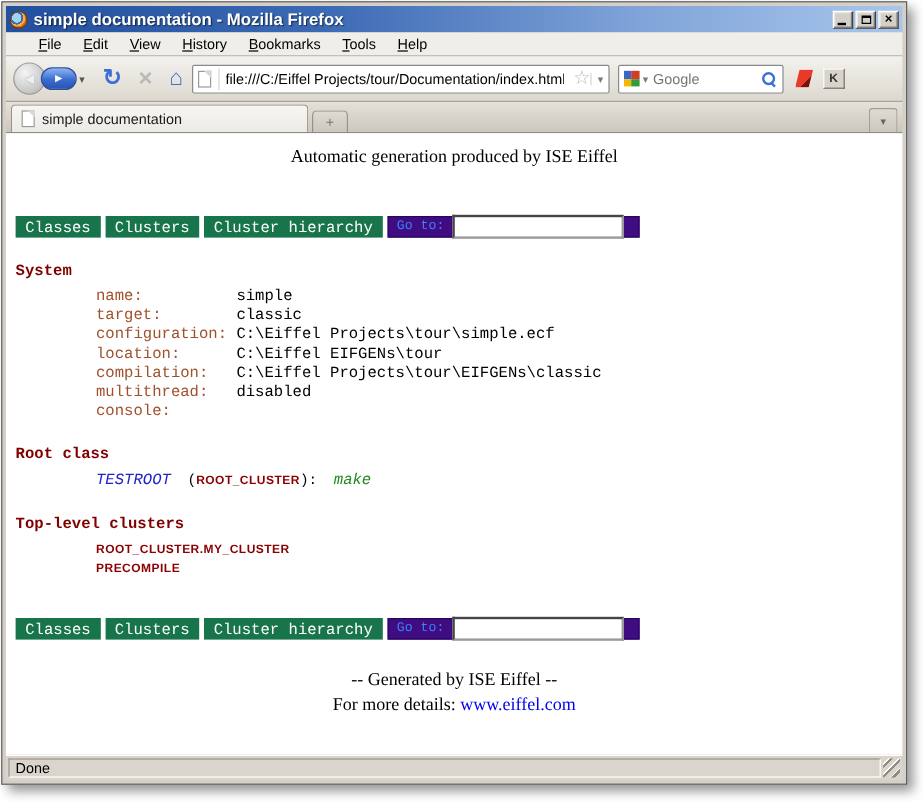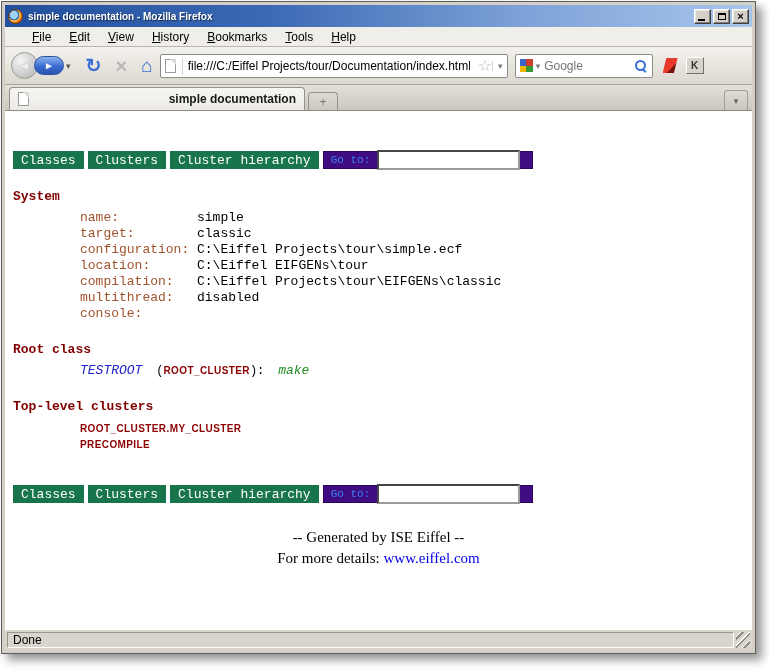--- a/index.html
+++ b/index.html
@@ -17,21 +17,21 @@
   
   .titlebar {
     height:22px; flex:0 0 22px; display:flex; align-items:center; padding:0 3px;
     background:linear-gradient(to right,#23509e 0%,#3b69b4 35%,#7fa3d8 70%,#a8c6ec 100%);
   }
   .fx-icon {
     width:15px; height:15px; border-radius:50%; margin-right:5px; flex:0 0 15px;
     background:radial-gradient(circle at 38% 38%, #9fd4f5 0 34%, #3b6fb2 35% 48%, #f9b23c 49% 62%, #e46b12 63% 100%);
     border:1px solid #7c3d05;
   }
-  .win-title { color:#fff; font-weight:bold; font-size:10px; text-shadow:1px 1px 1px rgba(0,0,0,.55); white-space:nowrap; }
+  .win-title { color:#fff; font-weight:bold; font-size:14px; text-shadow:1px 1px 1px rgba(0,0,0,.55); white-space:nowrap; }
   .win-controls { margin-left:auto; display:flex; gap:2px; }
   .win-btn {
     width:17px; height:15px; background:#d4d0c8; position:relative;
     border:1px solid; border-color:#ffffff #404040 #404040 #ffffff;
     box-shadow:inset -1px -1px 0 #808080, inset 1px 1px 0 #ece9e2;
     display:flex; align-items:center; justify-content:center;
     font-size:11px; font-weight:bold; color:#000; line-height:1;
   }
   .glyph-min { position:absolute; left:3px; bottom:2px; width:7px; height:2px; background:#000; }
   .glyph-max { width:8px; height:7px; border:1px solid #000; border-top-width:2px; }
@@ -96,23 +96,23 @@
     width:18px; height:17px; background:#d8d4cc; border:1px solid; border-color:#fff #6f6f6f #6f6f6f #fff;
     font-size:10px; font-weight:bold; color:#333; display:flex; align-items:center; justify-content:center;
   }
 
   
   .tabbar {
     flex:0 0 26px; display:flex; align-items:flex-end; background:linear-gradient(#e4e1da,#ccc7be);
     border-bottom:1px solid #8f8b81; padding:0 4px;
   }
   .tab {
-    display:flex; align-items:center; gap:6px; width:296px; height:23px;
+    display:flex; align-items:center; gap:6px; width:248px; height:23px;
     background:linear-gradient(#f7f6f3,#eceae5); border:1px solid #979288; border-bottom:none;
-    border-radius:4px 4px 0 0; padding:0 8px; font-size:12px; font-weight:bold; color:#1a1a1a;justify-content:space-between;
+    border-radius:4px 4px 0 0; padding:0 8px; font-size:12px; font-weight:normal; color:#1a1a1a;
   }
   .newtab {
     width:30px; height:18px; margin-left:3px; background:linear-gradient(#dedbd4,#ccc7be);
     border:1px solid #979288; border-bottom:none; border-radius:4px 4px 0 0;
     color:#777; font-size:12px; display:flex; align-items:center; justify-content:center;
   }
   .alltabs {
     margin-left:auto; width:24px; height:20px; border:1px solid #a39e94; border-bottom:none;
     background:linear-gradient(#dedbd4,#ccc7be); color:#666; font-size:9px;
     display:flex; align-items:center; justify-content:center; border-radius:3px 3px 0 0;
@@ -249,20 +249,21 @@
       </span>
       <span class="newtab">
           <span>+</span>
         </span>
       <span class="alltabs">
           <span>▾</span>
         </span>
     </div>
 
     <div class="content">
+      <div class="doc-header">Automatic generation produced by ISE Eiffel</div>
 
       <div class="btn-row top">
         <button class="green-btn">Classes</button>
         <button class="green-btn">Clusters</button>
         <button class="green-btn">Cluster hierarchy</button>
         <span class="goto-box">
           <span class="goto-label">Go to:</span>
           <input class="goto-input" type="text" style="">
         </span>
       </div>

